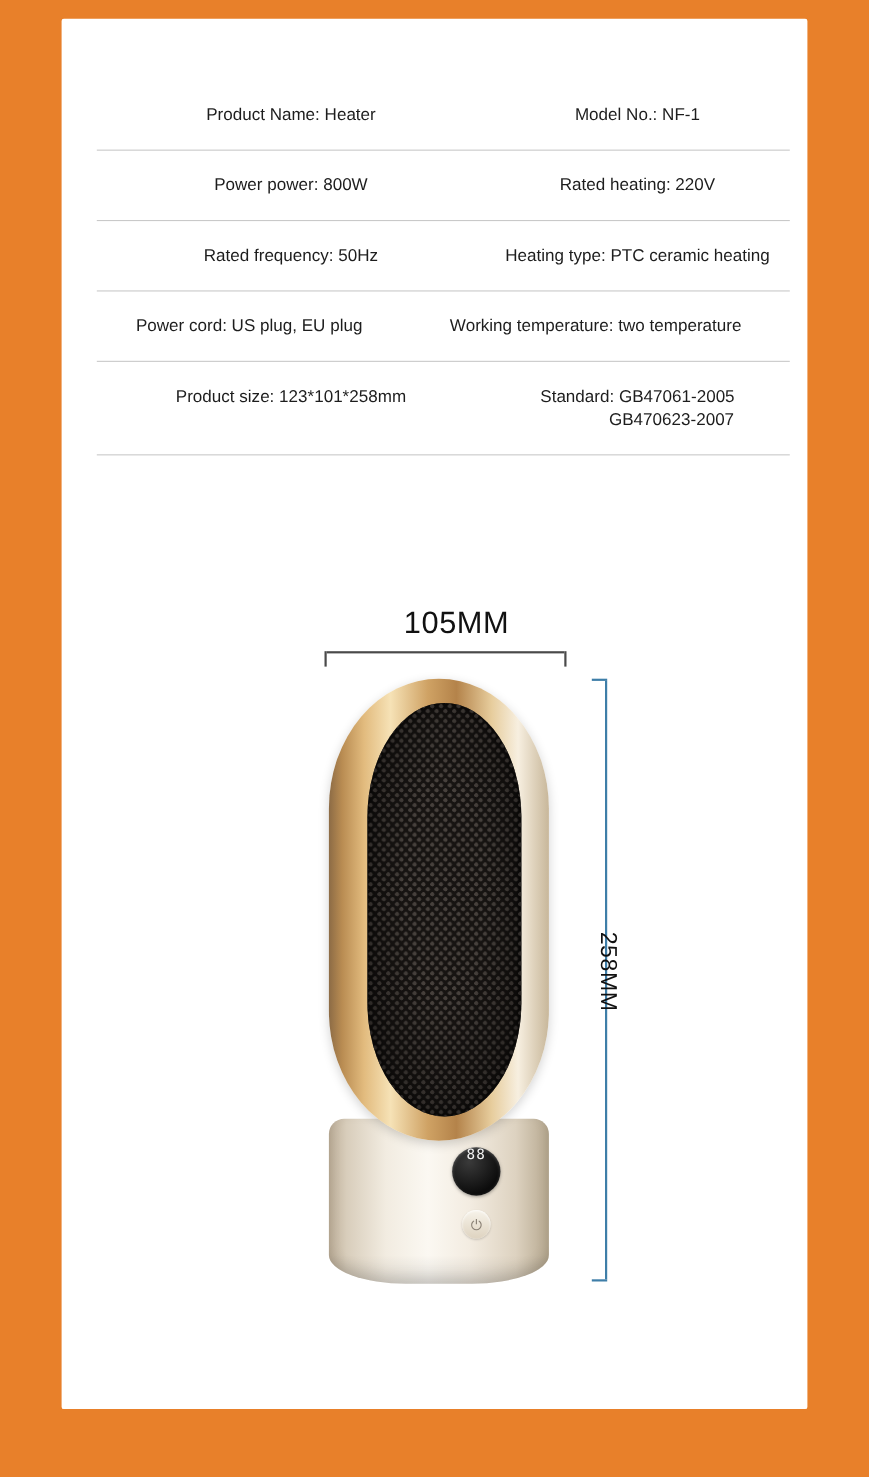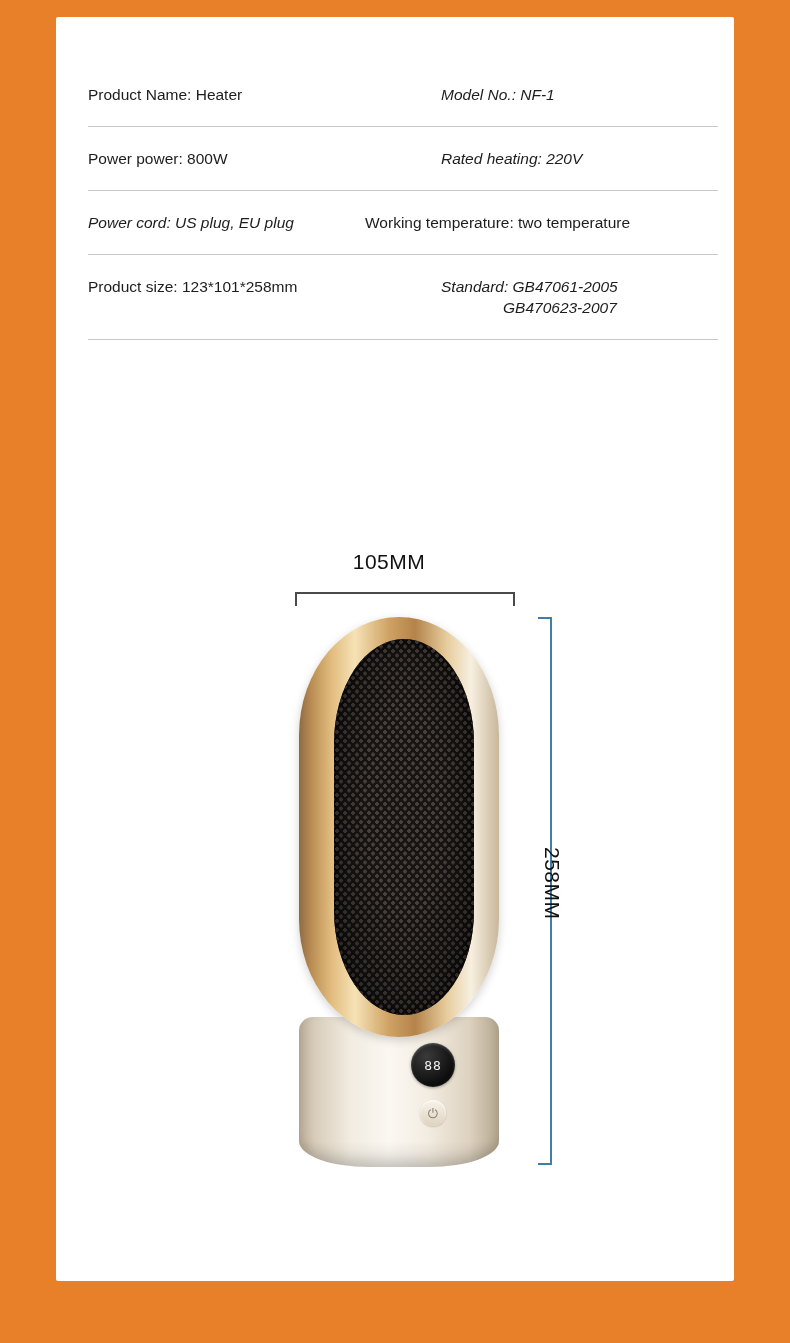--- a/index.html
+++ b/index.html
@@ -20,22 +20,23 @@
     width: 678px;
     height: 1264px;
     background: #ffffff;
     border-radius: 2px;
   }
 
   
   .spec-table {
     position: absolute;
     left: 32px;
-    top: 46px;
+    top: 56px;
     width: 630px;
+    text-align: center;
   }
   .spec-row {
     display: flex;
     align-items: flex-start;
     border-bottom: 1px solid #c9c9c9;
     min-height: 62px;
     box-sizing: border-box;
   }
   .spec-row:first-child {
     min-height: 60px;
@@ -46,44 +47,43 @@
     line-height: 1.35;
     padding-top: 22px;
     padding-bottom: 20px;
   }
   .spec-cell.left {
     width: 353px;
     flex: 0 0 353px;
   }
   .spec-cell.right {
     flex: 1 1 auto;
-    font-style: italic;
   }
   .spec-sub {
     display: block;
     padding-left: 62px;
     margin-top: 0;
   }
 
   
   .diagram {
     position: absolute;
     left: 0;
     top: 500px;
     width: 678px;
     height: 700px;
   }
 
   .label-width {
     position: absolute;
-    left: 273px;
+    left: 299px;
     top: 33px;
     width: 120px;
     text-align: center;
-    font-size: 21px;
+    font-size: 28px;
     color: #111;
     letter-spacing: 0.5px;
   }
 
   
   .hbracket {
     position: absolute;
     left: 239px;
     top: 75px;
     width: 220px;
@@ -208,21 +208,20 @@
   .display {
     position: absolute;
     right: 44px;
     top: 26px;
     width: 44px;
     height: 44px;
     border-radius: 50%;
     background: radial-gradient(circle at 35% 30%, #3a3a3a, #0c0c0c 70%);
     box-shadow: inset 0 1px 3px rgba(255,255,255,0.25), 0 1px 3px rgba(0,0,0,0.35);
     display: flex;
-    align-items: center;
     justify-content: center;
   }
   .display-digits {
     font-family: "DejaVu Sans Mono", monospace;
     font-size: 13px;
     color: #f3f3f3;
     letter-spacing: 1px;
   }
   .power-btn {
     position: absolute;
@@ -253,20 +252,24 @@
     <div class="spec-row">
       <div class="spec-cell left">Product Name: Heater</div>
       <div class="spec-cell right">Model No.: NF-1</div>
     </div>
 
     <div class="spec-row">
       <div class="spec-cell left">Power power: 800W</div>
       <div class="spec-cell right">Rated heating: 220V</div>
     </div>
 
+    <div class="spec-row">
+      <div class="spec-cell left">Rated frequency: 50Hz</div>
+      <div class="spec-cell right">Heating type: PTC ceramic heating</div>
+    </div>
 
     <div class="spec-row">
       <div class="spec-cell right">Power cord: US plug, EU plug</div>
       <div class="spec-cell left">Working temperature: two temperature</div>
     </div>
 
     <div class="spec-row">
       <div class="spec-cell left">Product size: 123*101*258mm</div>
       <div class="spec-cell right">
         <span>Standard: GB47061-2005</span>

